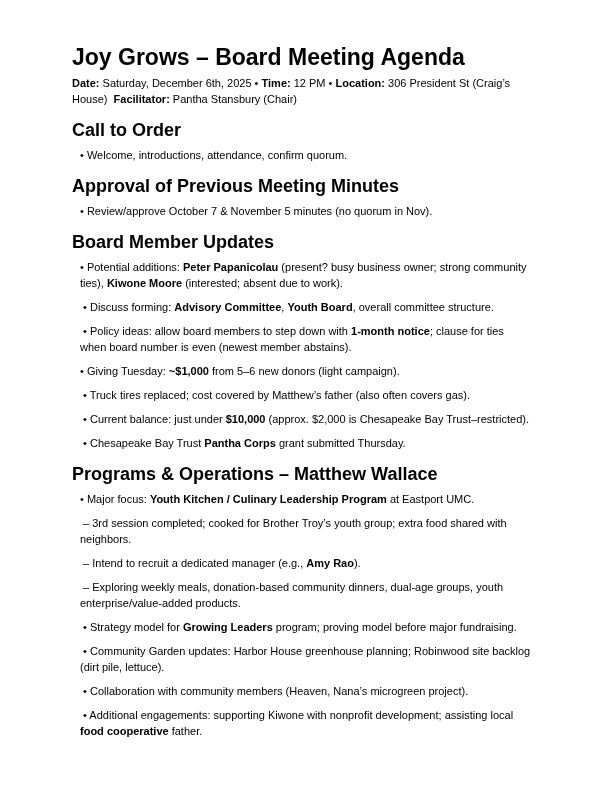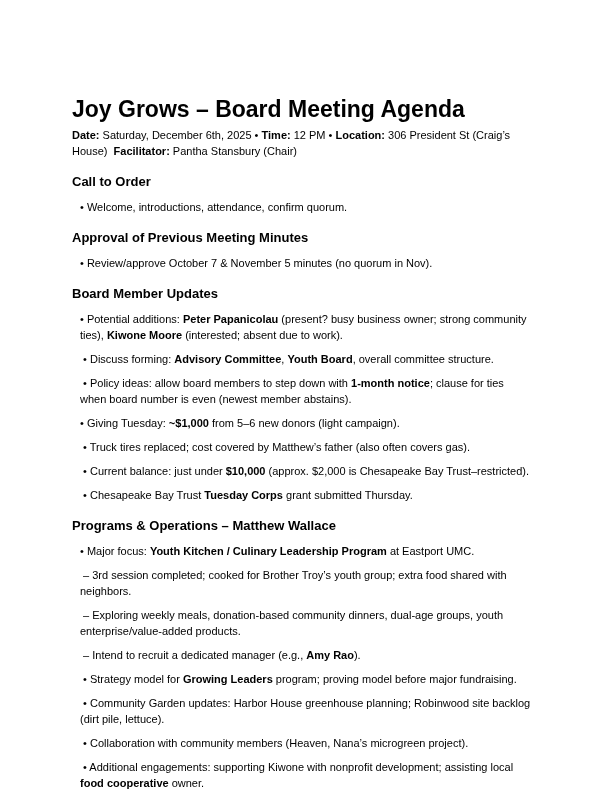--- a/index.html
+++ b/index.html
@@ -4,42 +4,42 @@
 <style>
   html, body {
     margin: 0;
     padding: 0;
     background: #ffffff;
   }
   .page {
     width: 612px;
     height: 792px;
     box-sizing: border-box;
-    padding: 96px 72px 0 72px;
+    padding: 44px 72px 0 72px;
     background: #ffffff;
     color: #000000;
     font-family: "Liberation Sans", sans-serif;
     font-size: 11px;
     overflow: hidden;
   }
   h1.doc-title {
     margin: 0;
     font-size: 23px;
     line-height: 27px;
     font-weight: bold;
     color: #000000;
   }
   p.meta {
     margin: 4px 0 0 0;
     line-height: 16px;
     white-space: pre-wrap;
   }
   h2.section-heading {
     margin: 14px 0 8px 0;
-    font-size: 13px;
+    font-size: 18px;
     line-height: 18px;
     font-weight: bold;
     color: #000000;
   }
   p.item {
     margin: 8px;
     line-height: 16px;
     white-space: pre-wrap;
   }
   .b {
@@ -66,27 +66,27 @@
       <section>
         <h2 class="section-heading">Board Member Updates</h2>
         <p class="item"><span>• Potential additions: </span><span class="b">Peter Papanicolau</span><span> (present? busy business owner; strong community ties), </span><span class="b">Kiwone Moore</span><span> (interested; absent due to work).</span></p>
         <p class="item"><span> • Discuss forming: </span><span class="b">Advisory Committee</span><span>, </span><span class="b">Youth Board</span><span>, overall committee structure.</span></p>
         <p class="item"><span> • Policy ideas: allow board members to step down with </span><span class="b">1-month notice</span><span>; clause for ties when board number is even (newest member abstains).</span></p>
       </section>
       <section>
         <p class="item"><span>• Giving Tuesday: </span><span class="b">~$1,000</span><span> from 5–6 new donors (light campaign).</span></p>
         <p class="item"><span> • Truck tires replaced; cost covered by Matthew’s father (also often covers gas).</span></p>
         <p class="item"><span> • Current balance: just under </span><span class="b">$10,000</span><span> (approx. $2,000 is Chesapeake Bay Trust–restricted).</span></p>
-        <p class="item"><span> • Chesapeake Bay Trust </span><span class="b">Tuesday Corps</span><span> grant submitted Thursday.</span></p>
+        <p class="item"><span> • Chesapeake Bay Trust </span><span class="b">Pantha Corps</span><span> grant submitted Thursday.</span></p>
       </section>
       <section>
         <h2 class="section-heading">Programs &amp; Operations – Matthew Wallace</h2>
         <p class="item"><span>• Major focus: </span><span class="b">Youth Kitchen / Culinary Leadership Program</span><span> at Eastport UMC.</span></p>
         <p class="item"><span> – 3rd session completed; cooked for Brother Troy’s youth group; extra food shared with neighbors.</span></p>
+        <p class="item"><span> – Intend to recruit a dedicated manager (e.g., </span><span class="b">Amy Rao</span><span>).</span></p>
         <p class="item"><span> – Exploring weekly meals, donation-based community dinners, dual-age groups, youth enterprise/value-added products.</span></p>
-        <p class="item"><span> – Intend to recruit a dedicated manager (e.g., </span><span class="b">Amy Rao</span><span>).</span></p>
         <p class="item"><span> • Strategy model for </span><span class="b">Growing Leaders</span><span> program; proving model before major fundraising.</span></p>
         <p class="item"><span> • Community Garden updates: Harbor House greenhouse planning; Robinwood site backlog (dirt pile, lettuce).</span></p>
         <p class="item"><span> • Collaboration with community members (Heaven, Nana’s microgreen project).</span></p>
-        <p class="item"><span> • Additional engagements: supporting Kiwone with nonprofit development; assisting local </span><span class="b">food cooperative</span><span> owner.</span></p>
+        <p class="item"><span> • Additional engagements: supporting Kiwone with nonprofit development; assisting local </span><span class="b">food cooperative</span><span> father.</span></p>
       </section>
     </div>
 </div>
 
 </body></html>

